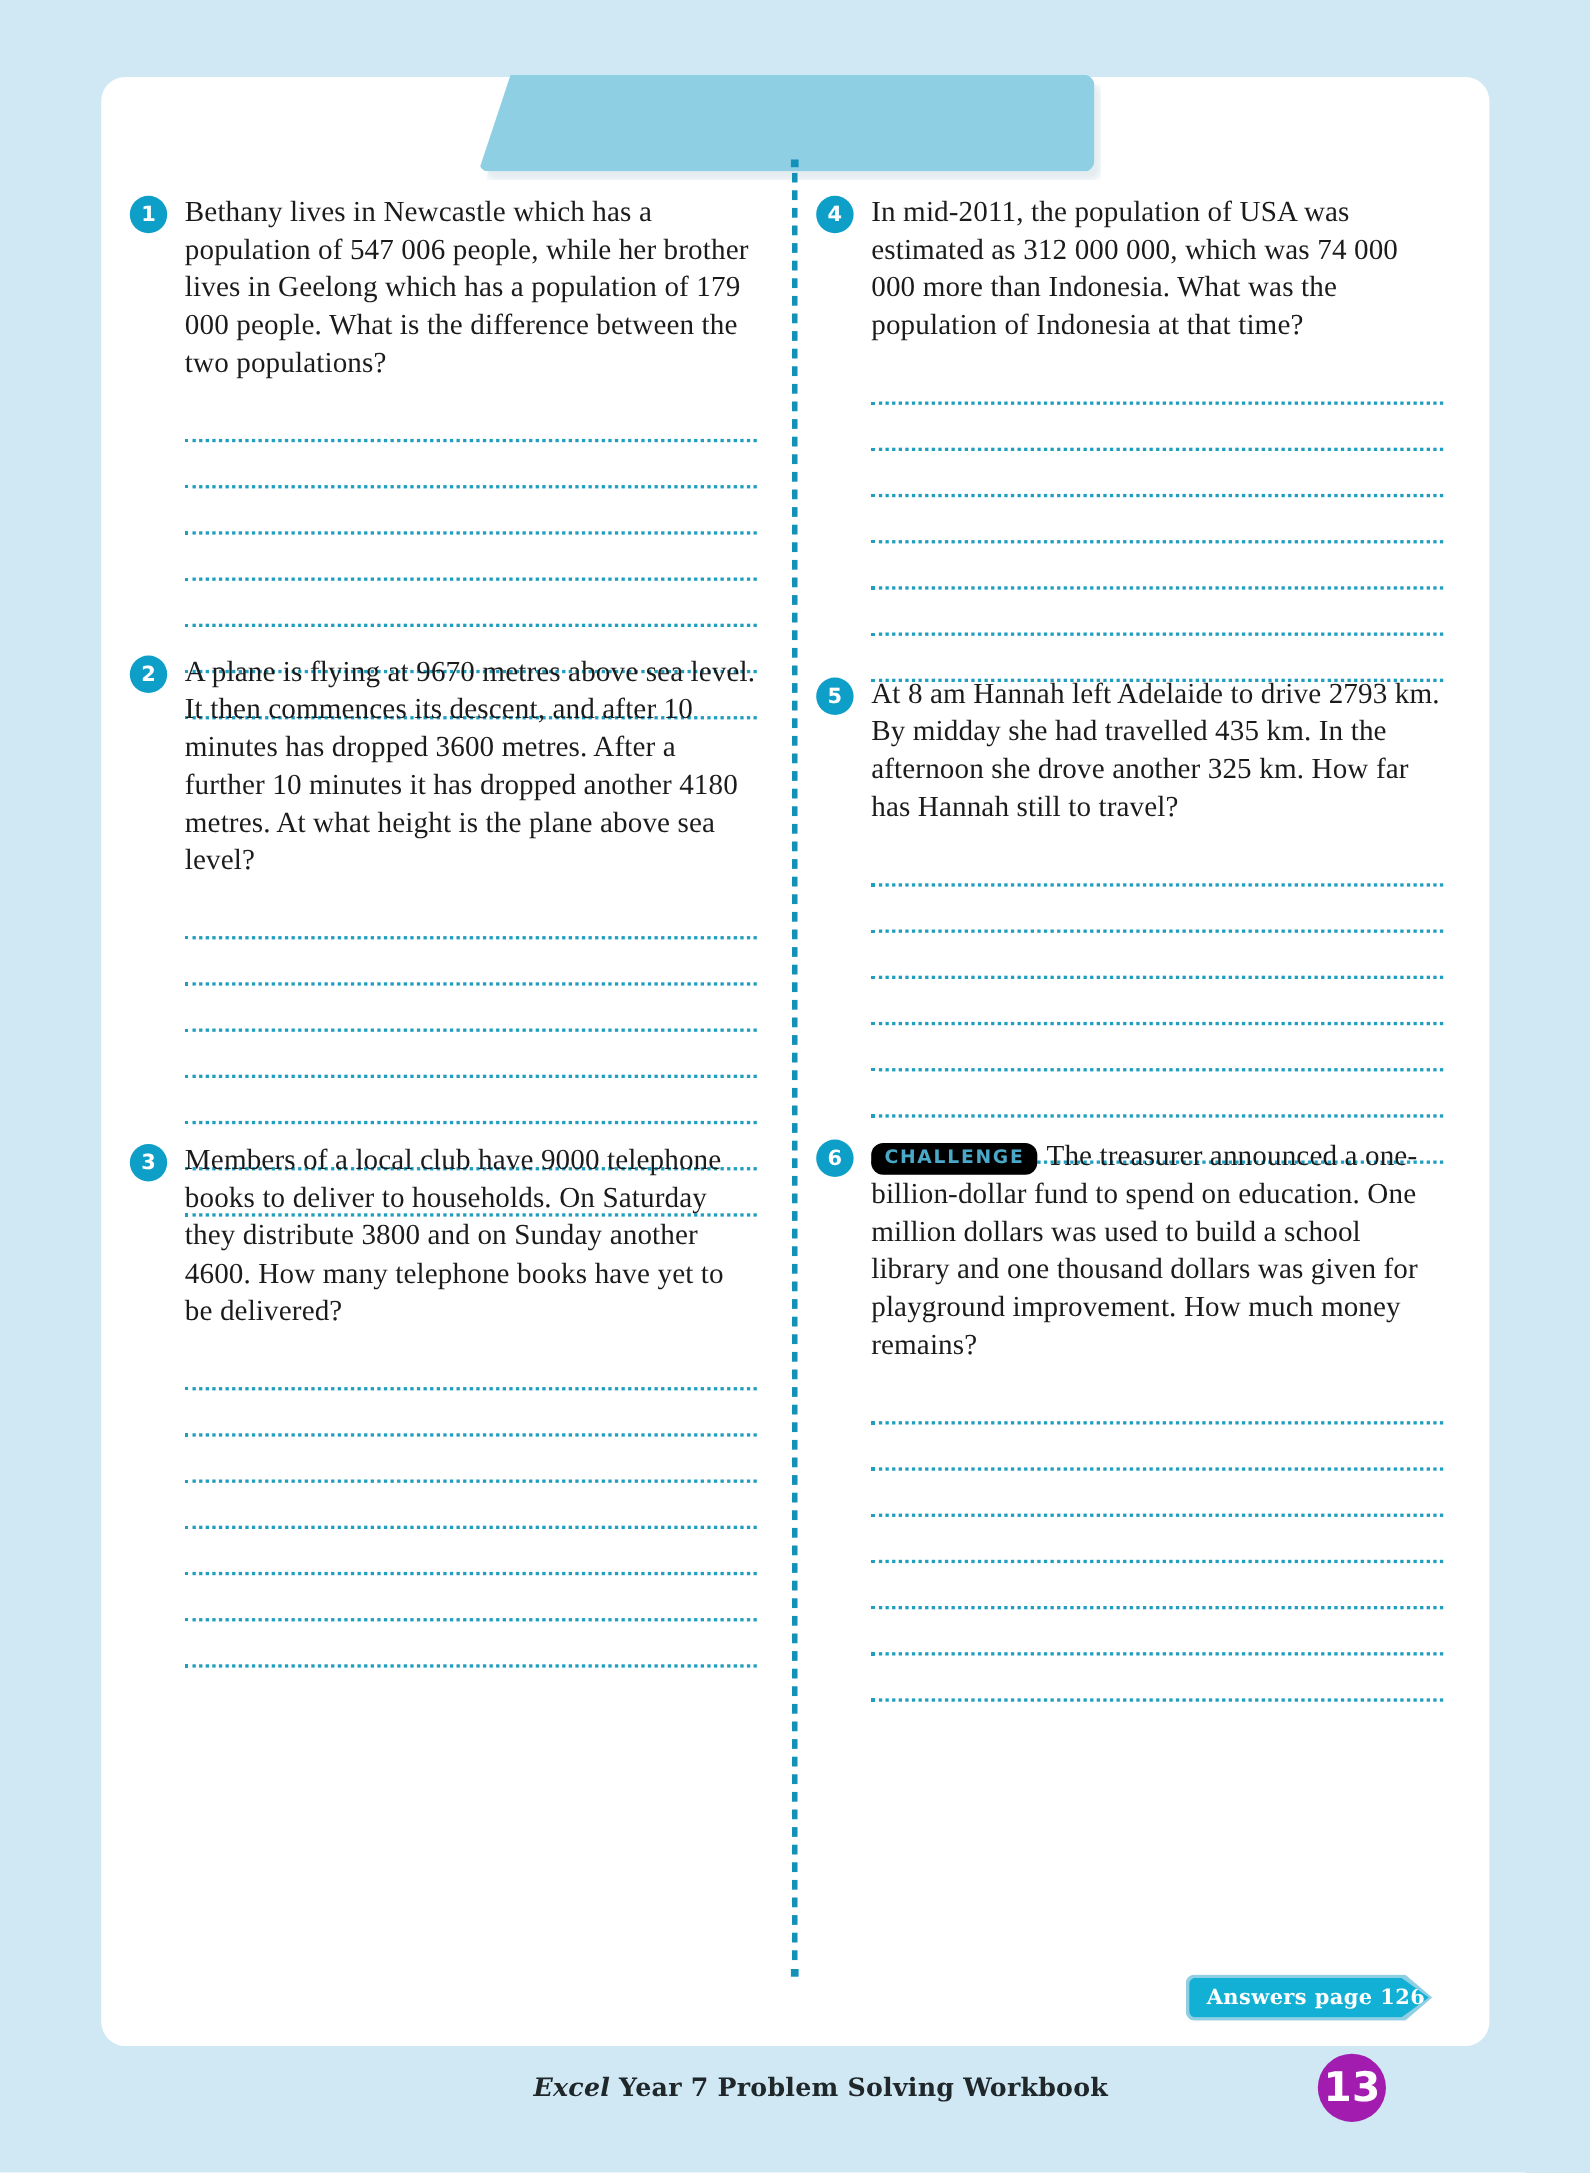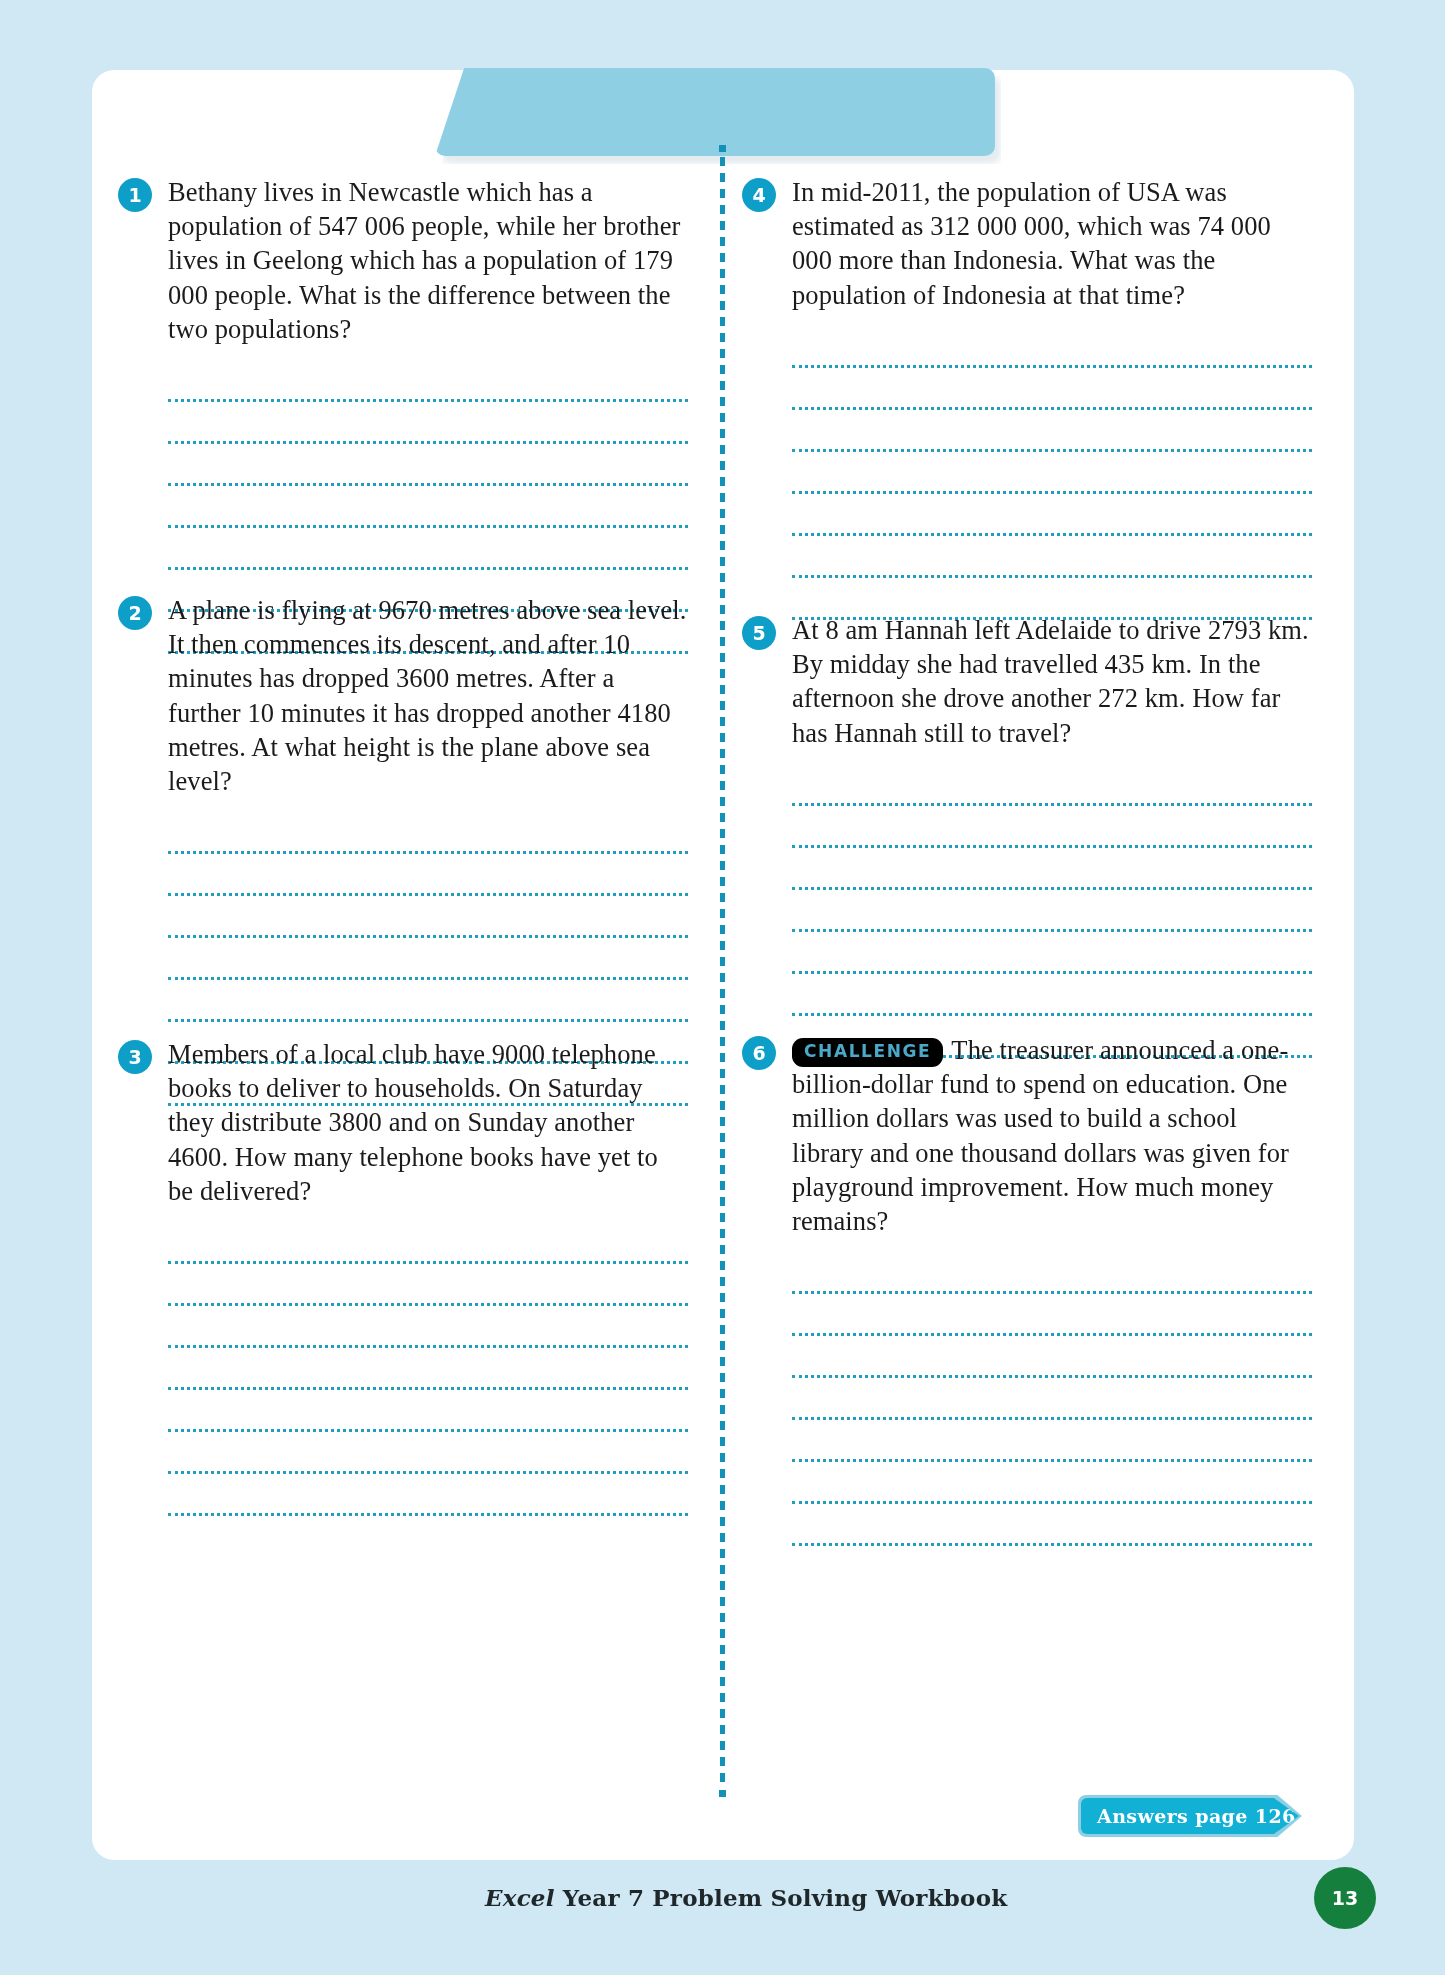--- a/index.html
+++ b/index.html
@@ -217,29 +217,29 @@
     font-size: 23px;
     color: #20272b;
     letter-spacing: 0.2px;
     white-space: nowrap;
   }
   .footer-text em {
     font-style: italic;
   }
   .page-num {
     position: absolute;
-    left: 1314px;
+    left: 1198px;
     top: 1867px;
     width: 62px; height: 62px;
     border-radius: 50%;
-    background: #15803d;
+    background: #a21caf;
     color: #ffffff;
     font-family: "DejaVu Sans", "Liberation Sans", sans-serif;
     font-weight: bold;
-    font-size: 19px;
+    font-size: 37px;
     line-height: 62px;
     text-align: center;
   }
 </style>
 </head>
 <body>
 
 <div class="page-card"></div>
 
 <div class="ribbon-wrap">
@@ -314,21 +314,21 @@
           <div class="rule"></div>
           <div class="rule"></div>
           <div class="rule"></div>
           <div class="rule"></div>
           <div class="rule"></div>
         </div>
       </div>
       <div class="q" style="position: absolute; top: 438px; left: 0px; width: 100%;">
         <div class="q-head">
           <div class="q-num">5</div>
-          <div class="q-text">At 8 am Hannah left Adelaide to drive 2793 km. By midday she had travelled 435 km. In the afternoon she drove another 272 km. How far has Hannah still to travel?</div>
+          <div class="q-text">At 8 am Hannah left Adelaide to drive 2793 km. By midday she had travelled 435 km. In the afternoon she drove another 325 km. How far has Hannah still to travel?</div>
         </div>
         <div class="lines">
           <div class="rule"></div>
           <div class="rule"></div>
           <div class="rule"></div>
           <div class="rule"></div>
           <div class="rule"></div>
           <div class="rule"></div>
           <div class="rule"></div>
         </div>

